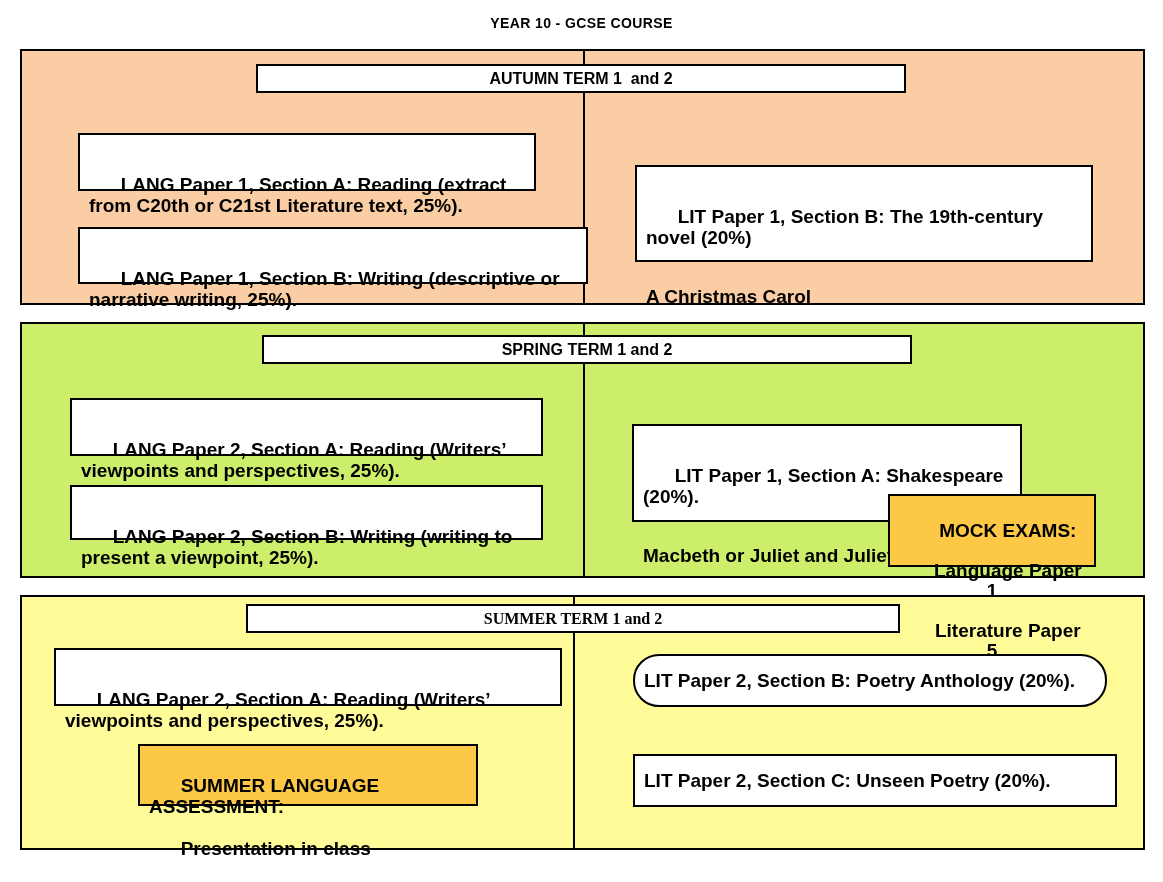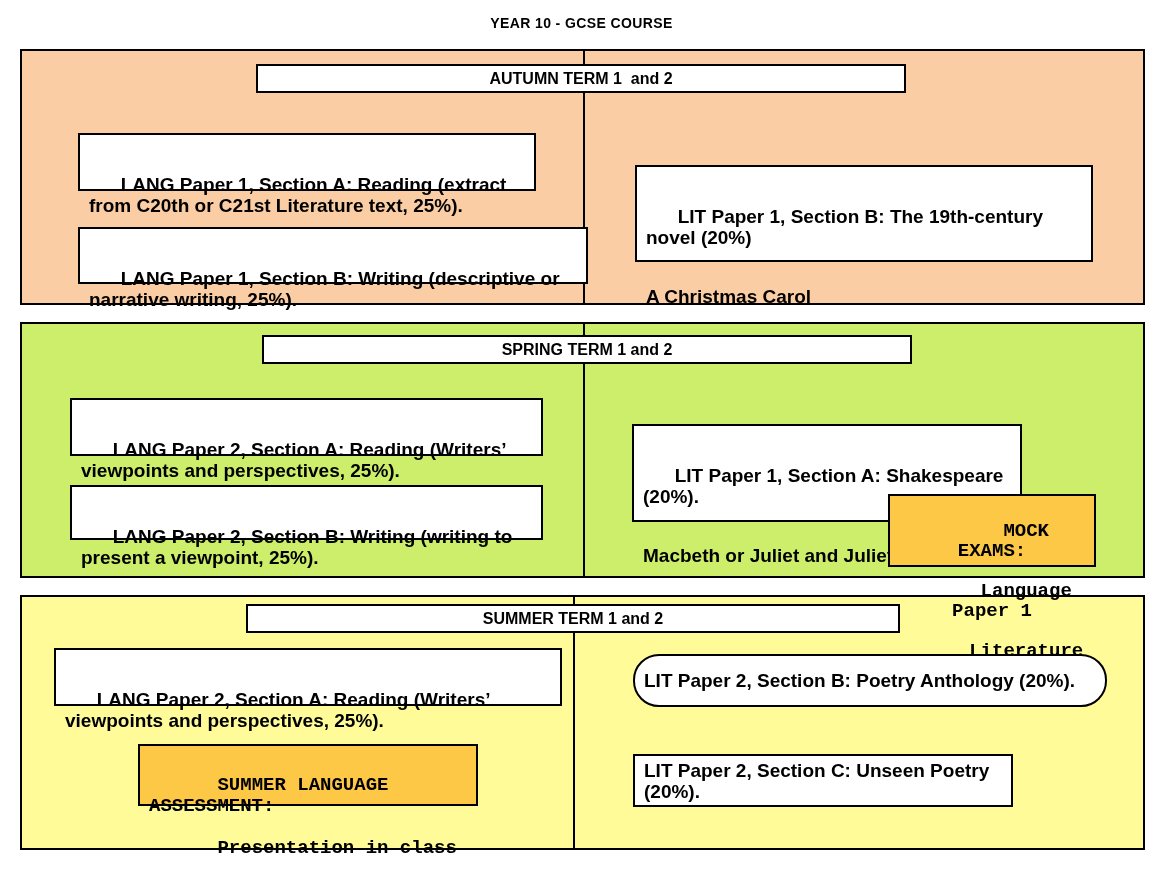--- a/index.html
+++ b/index.html
@@ -17,43 +17,43 @@
 
   .divider { position:absolute; top:0; bottom:0; width:2px; background:#000; z-index:1; }
   .panel-autumn .divider, .panel-spring .divider { left:561px; }
   .panel-summer .divider { left:551px; }
 
   .term-header { position:absolute; height:29px; background:#fff; border:2px solid #000;
                  display:flex; align-items:center; justify-content:center;
                  font-weight:bold; font-size:16px; white-space:pre; z-index:2; }
   .panel-autumn .term-header { left:234px; top:13px; width:650px; }
   .panel-spring .term-header { left:240px; top:11px; width:650px; }
-  .panel-summer .term-header { left:224px; top:7px;  width:654px; }
+  .panel-summer .term-header { left:224px; top:7px;  width:654px;font-family:Liberation Serif, serif; }
 
   .box { position:absolute; background:#fff; border:2px solid #000;
          font-weight:bold; font-size:19px; line-height:21px;
          padding:18px 9px; z-index:2; white-space:pre-wrap; }
-  .gold { background:var(--highlight-bg,#FCC846);font-family:Liberation Mono, monospace; }
+  .gold { background:var(--highlight-bg,#FCC846); }
   .vcenter { display:flex; align-items:center; }
   .tcenter { text-align:center; justify-content:center; }
 
   
   .box-a1 { left:56px;  top:82px;  width:458px; height:58px; }
   .box-a2 { left:56px;  top:176px; width:510px; height:57px; }
   .box-a3 { left:613px; top:114px; width:458px; height:97px; padding-top:18px; }
   
   .box-s1 { left:48px;  top:74px;  width:473px; height:58px; }
   .box-s2 { left:48px;  top:161px; width:473px; height:55px; }
   .box-s3 { left:610px; top:52px;  width:390px; height:98px; padding-top:18px;margin-top:48px; }
   .box-mock { left:866px; top:170px; width:208px; height:73px; line-height:20px; padding-top:5px; }
   
   .box-u1 { left:32px;  top:51px;  width:508px; height:58px; }
   .box-spoken { left:116px; top:147px; width:340px; height:62px; padding-top:8px; }
   .box-u2 { left:611px; top:57px;  width:474px; height:53px;border-radius:26px; }
-  .box-u3 { left:611px; top:157px; width:380px; height:53px; }
+  .box-u3 { left:611px; top:157px; width:484px; height:53px; }
 
   .book-line { display:block; margin-top:17px; }
   .italic { }
 </style>
 </head>
 <body>
 
 <div class="page">
 
   <div class="title">YEAR 10 - GCSE COURSE</div>

